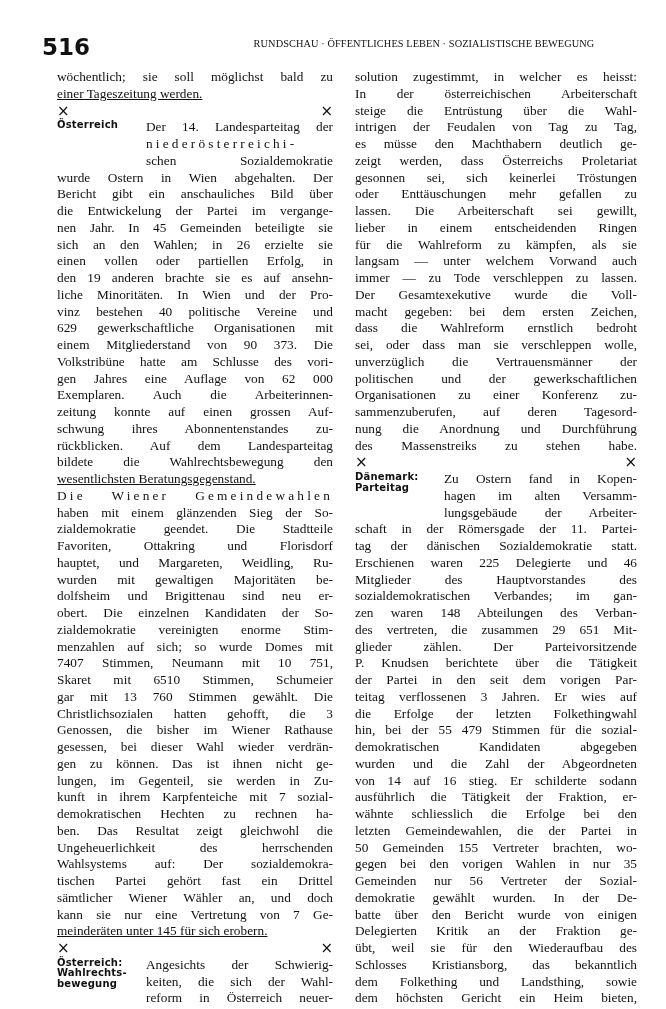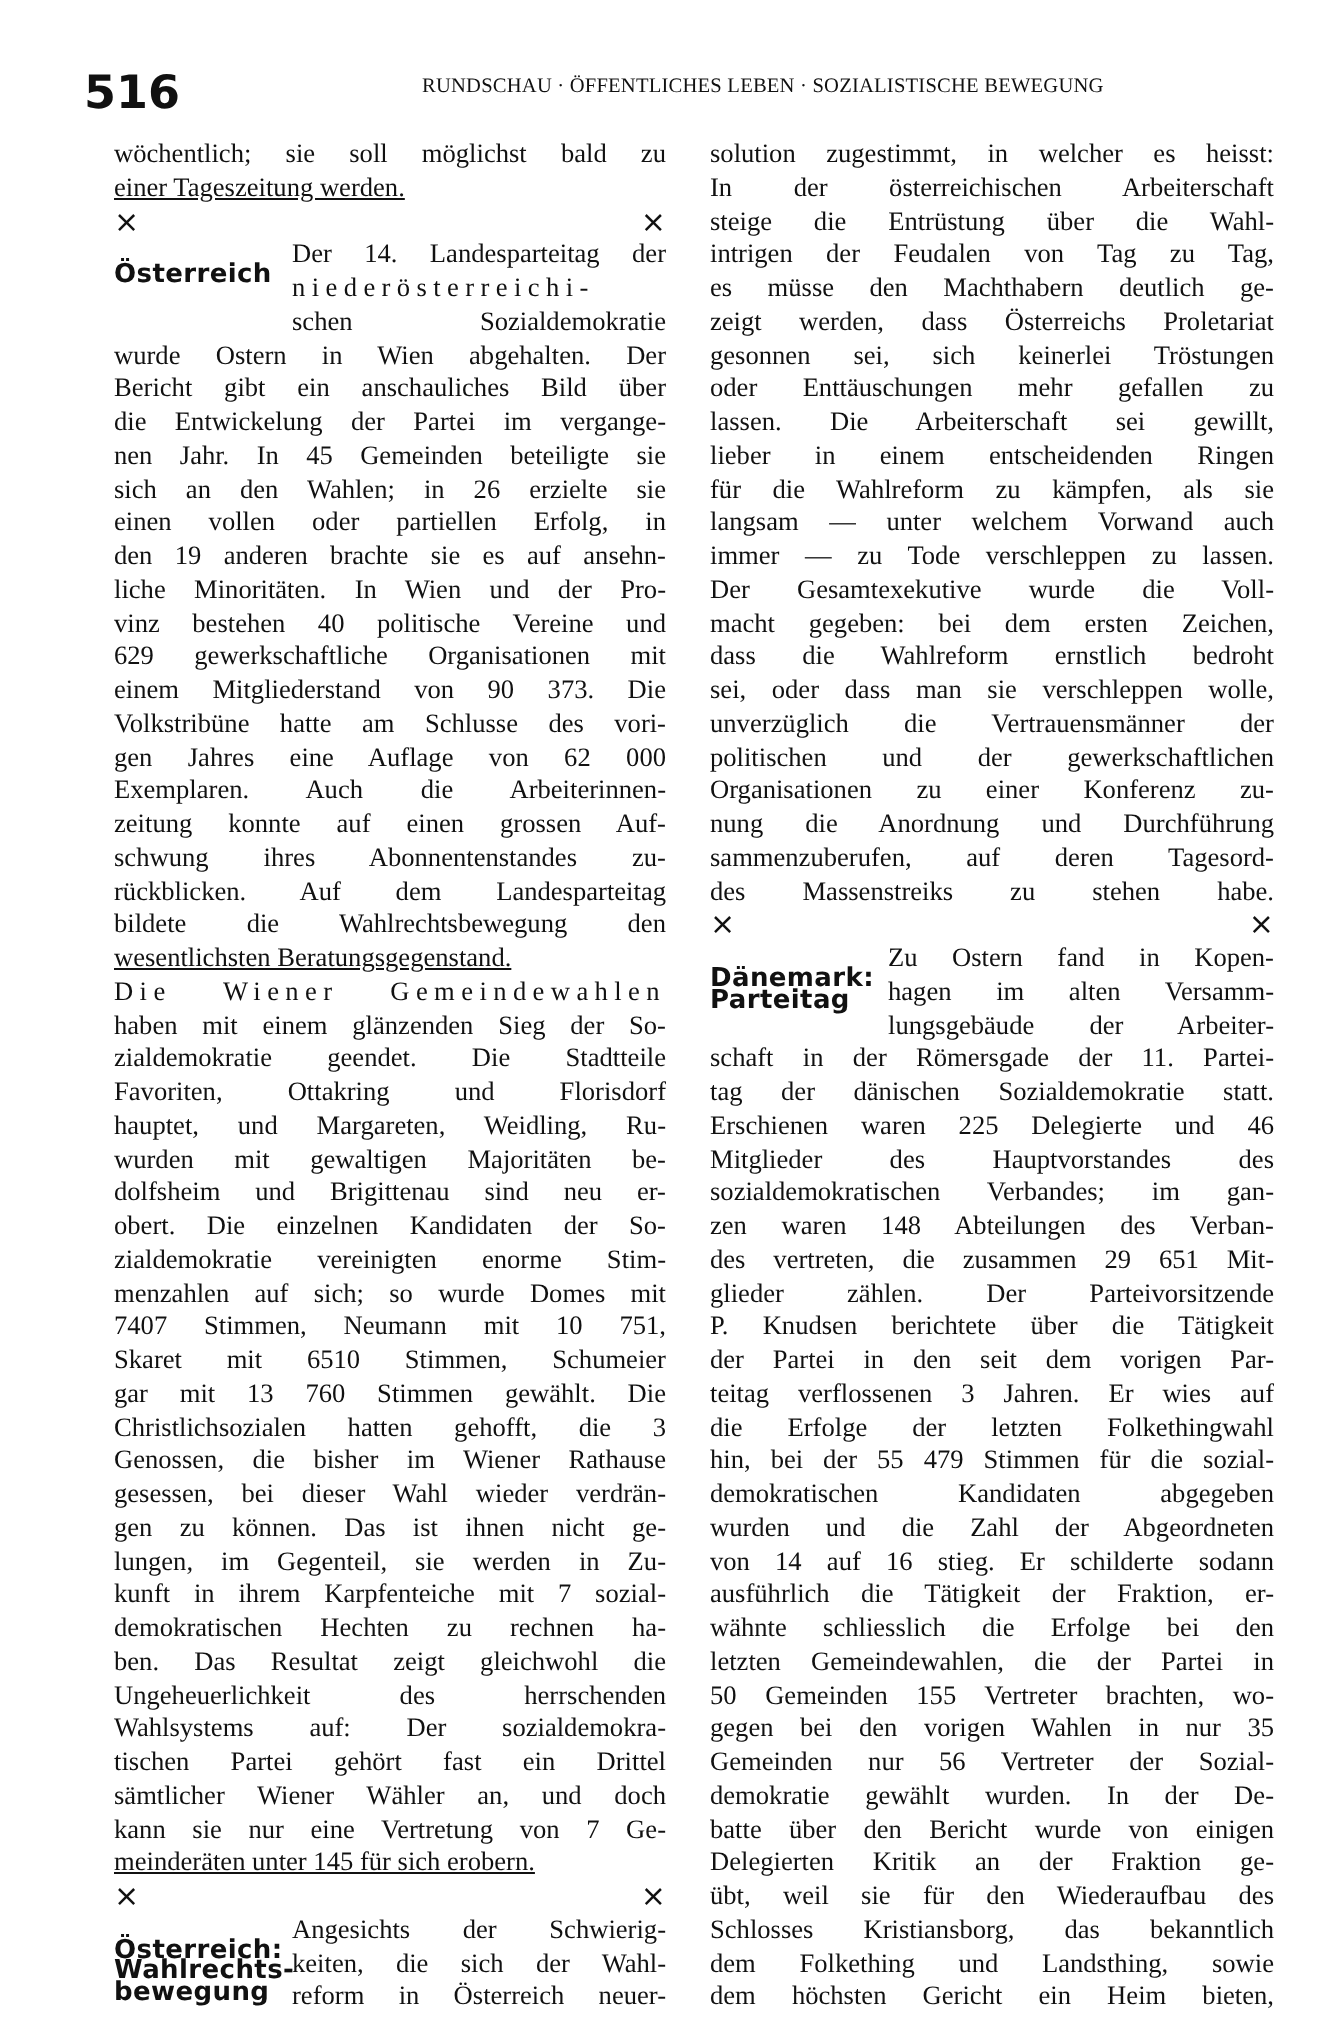--- a/index.html
+++ b/index.html
@@ -1,34 +1,34 @@
 <!DOCTYPE html>
 <html><head>
 <meta charset="utf-8">
 <style>
   html, body { margin: 0; padding: 0; background: #ffffff; }
   body { width: 666px; height: 1009px; position: relative; overflow: hidden;
          font-family: "DejaVu Serif", "Liberation Serif", serif; color: #111; }
   .pagenum { position: absolute; left: 42px; top: 34px; font-size: 23px; font-weight: bold;
              font-family: "DejaVu Sans", "Liberation Sans", sans-serif; }
   .runhead { position: absolute; left: 211px; top: 38px; width: 426px; font-size: 10.3px;
-             letter-spacing: 0.1px; font-family: "Liberation Serif", serif; text-align: left; white-space: nowrap; }
+             letter-spacing: 0.1px; font-family: "Liberation Serif", serif; text-align: center; white-space: nowrap; }
   .col { position: absolute; top: 69px; }
   .col.left { left: 57px; width: 276px; }
   .col.right { left: 355px; width: 282px; }
   .line { height: 16.75px; line-height: 16.75px; font-size: 13.3px; font-family: "Liberation Serif", serif;
           text-align: justify; text-align-last: justify; white-space: nowrap; overflow: hidden; }
   .line.last { text-align-last: left; text-decoration: underline; }
   .line.indent { margin-left: 89px; }
   .line.spaced { letter-spacing: 3.2px; }
   .sep { height: 16.75px; position: relative; }
   .sep span { position: absolute; top: -1px; font-size: 15px; font-family: "DejaVu Sans", sans-serif; }
   .sep .l { left: 0; } .sep .r { right: 0; }
   .section { position: relative; }
-  .marg { position: absolute; left: 0; top: 14px; font-size: 13px; font-weight: bold; line-height: 10.5px;
+  .marg { position: absolute; left: 0; top: 1px; font-size: 10px; font-weight: bold; line-height: 10.5px;
           font-family: "DejaVu Sans", "Liberation Sans", sans-serif; letter-spacing: 0.2px; width: 85px; }
 </style>
 </head>
 <body>
 
 <div class="pagenum">516</div>
 <div class="runhead">RUNDSCHAU · ÖFFENTLICHES LEBEN · SOZIALISTISCHE BEWEGUNG</div>
 
 <div class="col left">
   <div class="line">wöchentlich; sie soll möglichst bald zu</div>
@@ -125,22 +125,22 @@
       <div class="line">für die Wahlreform zu kämpfen, als sie</div>
       <div class="line">langsam — unter welchem Vorwand auch</div>
       <div class="line">immer — zu Tode verschleppen zu lassen.</div>
       <div class="line">Der Gesamtexekutive wurde die Voll-</div>
       <div class="line">macht gegeben: bei dem ersten Zeichen,</div>
       <div class="line">dass die Wahlreform ernstlich bedroht</div>
       <div class="line">sei, oder dass man sie verschleppen wolle,</div>
       <div class="line">unverzüglich die Vertrauensmänner der</div>
       <div class="line">politischen und der gewerkschaftlichen</div>
       <div class="line">Organisationen zu einer Konferenz zu-</div>
+      <div class="line">sammenzuberufen, auf deren Tagesord-</div>
       <div class="line">nung die Anordnung und Durchführung</div>
-      <div class="line">sammenzuberufen, auf deren Tagesord-</div>
       <div class="line">des Massenstreiks zu stehen habe.</div>
     </div>
   <div class="sep">
     <span class="l">×</span>
     <span class="r">×</span>
   </div>
   <div class="section">
     <div class="marg">
       <div>Dänemark:</div>
       <div>Parteitag</div>

